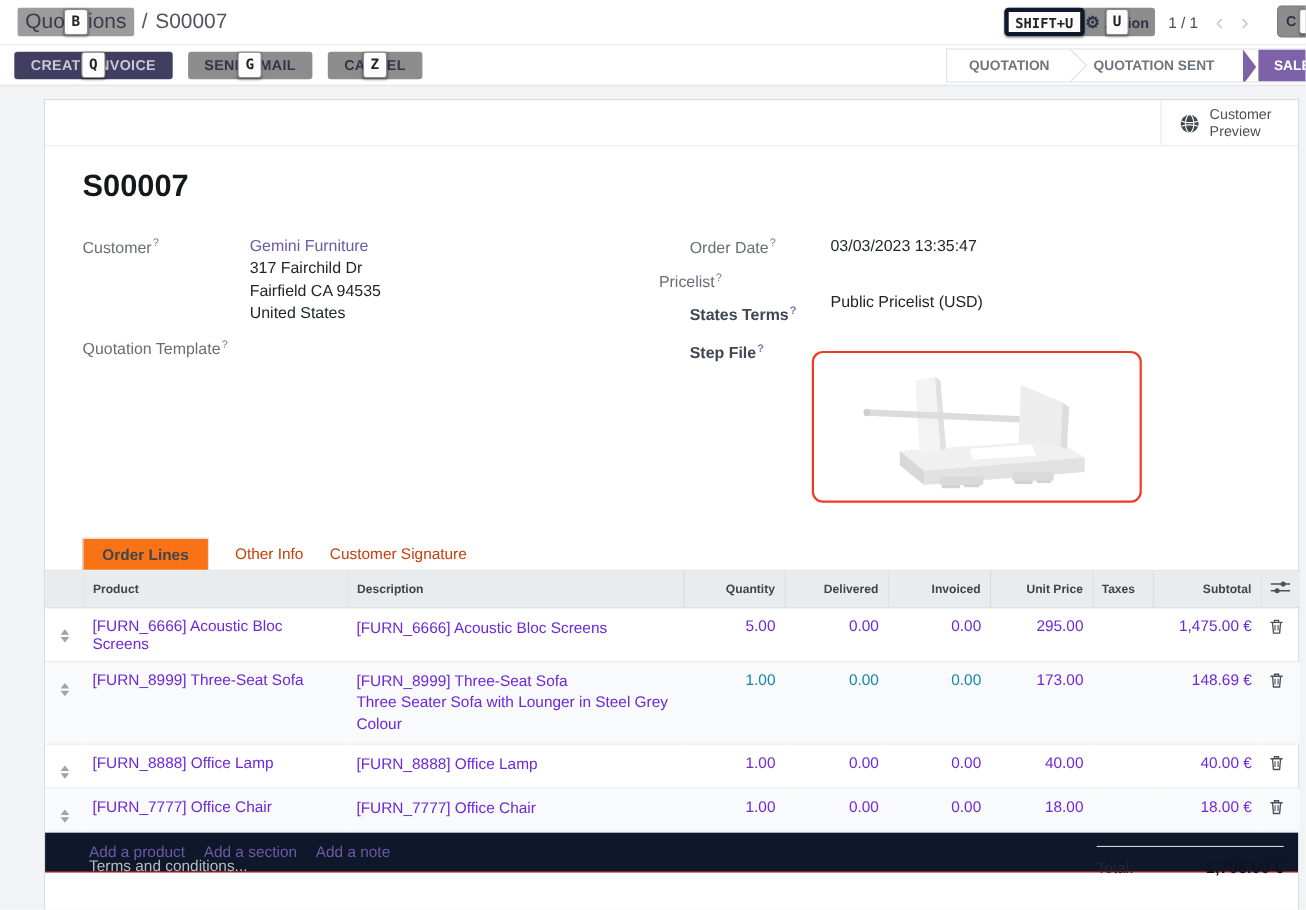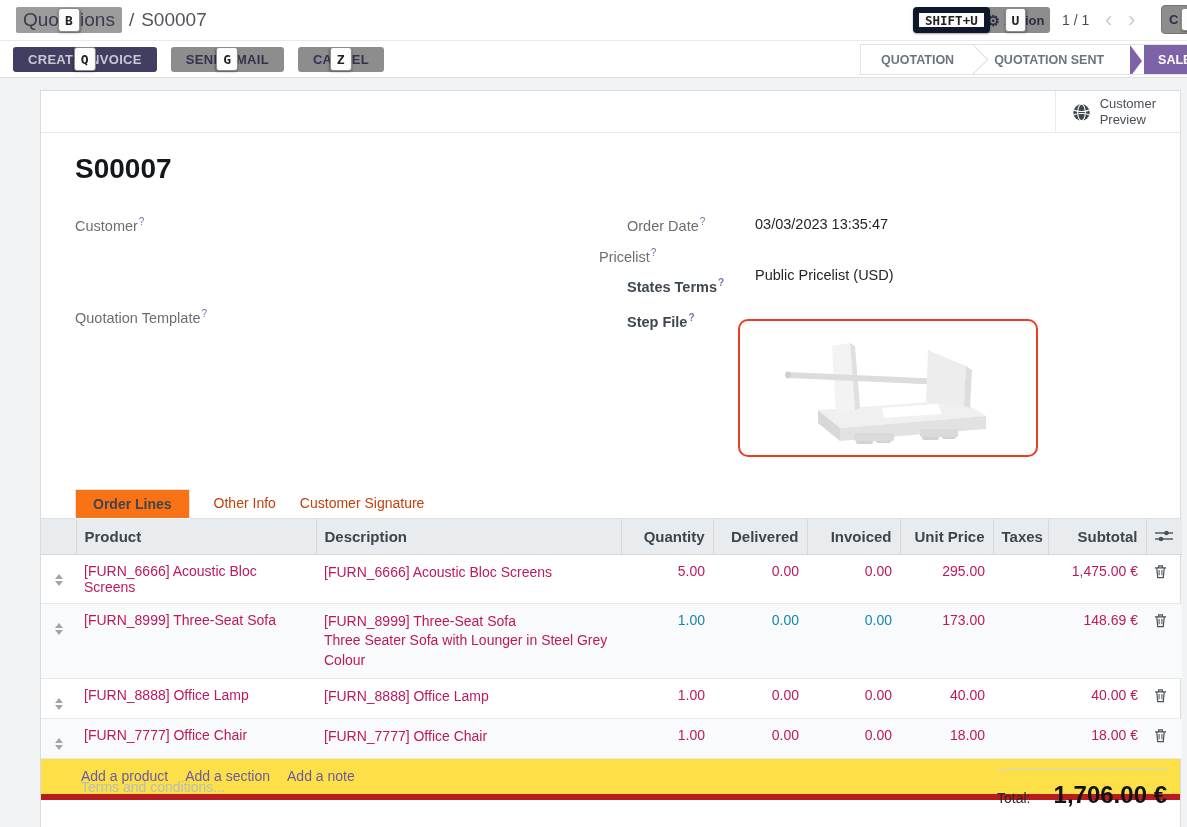--- a/index.html
+++ b/index.html
@@ -17,21 +17,21 @@
     font-family:"DejaVu Sans Mono", monospace; font-weight:bold; font-size:13px;
     display:flex; align-items:center; justify-content:center; z-index:6; padding:2px 6px;
   }
   .kb-hint.center { left:50%; top:50%; transform:translate(-50%,-50%); height:24px; min-width:21px; }
 
   
   .topbar { position:absolute; top:0; left:0; width:100%; height:40px; background:#fff; }
   .breadcrumb { position:absolute; left:16px; top:0; height:40px; display:flex; align-items:center; font-size:19px; color:#53535b; }
   .crumb-parent { position:relative; background:#9c9c9c; color:#3b3b4d; padding:2px 7px; border-radius:2px; }
   .crumb-sep { margin:0 7px; }
-  .shiftu-hint { left:913px; top:7px; height:26px; min-width:62px; border:6px solid #0f172a; border-radius:4px; font-size:12.5px; }
+  .shiftu-hint { left:913px; top:7px; height:26px; min-width:62px; border:4px solid #0f172a; border-radius:4px; font-size:12.5px; }
   .action-btn { position:absolute; left:981px; top:7px; width:69px; height:26px; background:#8d8d8d; border-radius:3px;
     color:#2f2f45; font-size:13px; font-weight:bold; display:flex; align-items:center; justify-content:center; gap:4px; }
   .gear { font-size:15px; line-height:1; }
   .pager { position:absolute; left:1062px; top:0; height:40px; display:flex; align-items:center; font-size:14px; color:#4b4b52; }
   .nav-arrow { position:absolute; top:0; height:40px; display:flex; align-items:center; font-size:22px; color:#c9ccd0; }
   .nav-prev { left:1105px; } .nav-next { left:1128px; }
   .trunc-btn { position:absolute; left:1161px; top:5px; width:46px; height:29px; background:#8d8d8d; border:1px solid #767676;
     border-radius:4px; color:#2f2f45; font-weight:bold; font-size:13px; display:flex; align-items:center; padding-left:7px; }
   .trunc-btn .kb-hint { left:19px; top:2px; height:23px; min-width:28px; }
 
@@ -76,47 +76,47 @@
   .tabs { position:absolute; left:0; top:398px; width:100%; height:30px; border-bottom:1px solid #dee2e6;
     display:flex; align-items:flex-end; padding-left:34px; }
   .tab { height:30px; display:flex; align-items:center; font-size:14px; cursor:pointer; }
   .tab.active { padding:0 17px; background:#f97316; border:1px solid #dee2e6; border-bottom:1px solid #fff;
     margin-bottom:-1px; font-weight:600; color:#3f454b; position:relative; z-index:2; }
   .tab.link { margin-left:24px; color:#c2410c; }
 
   
   .lines { position:absolute; left:0; top:428px; width:100%; }
   table { width:100%; border-collapse:collapse; table-layout:fixed; font-size:14px; }
-  thead th { background:#e9ecef; color:#3f454b; font-size:15px; font-weight:bold; padding:9px 8px;
+  thead th { background:#e9ecef; color:#3f454b; font-size:11px; font-weight:bold; padding:9px 8px;
     text-align:left; border-bottom:1px solid #d5d8db; overflow:hidden; }
   thead th + th { border-left:1px solid #d6d9dc; }
   th.num { text-align:right; }
-  tbody td { padding:8px 8px; vertical-align:top; color:#be185d; overflow:hidden; }
+  tbody td { padding:8px 8px; vertical-align:top; color:#6d28d9; overflow:hidden; }
   tbody tr { border-bottom:1px solid #e7eaec; }
   tbody tr:nth-child(even) { background:#f9fafb; }
   td.num { text-align:right; }
   td.edited { color:#1187ae; }
   .cell-desc div { line-height:19.3px; }
   .handle-cell { text-align:center; padding-top:11px; }
   .drag { display:inline-flex; flex-direction:column; align-items:center; cursor:grab; }
   .tri-up { width:0; height:0; border-left:4px solid transparent; border-right:4px solid transparent; border-bottom:5px solid #a0a5aa; margin-bottom:2px; }
   .tri-down { width:0; height:0; border-left:4px solid transparent; border-right:4px solid transparent; border-top:5px solid #a0a5aa; }
   .action-cell { padding-top:9px; cursor:pointer; }
   .opt-th { text-align:center; cursor:pointer; }
 
-  .add-links { display:flex; gap:17px; padding:9px 0 10px 40px; border-bottom:6px solid #b91c1c;
-    font-size:14px; color:#6b5aa4; background:#fde047; }
+  .add-links { display:flex; gap:17px; padding:9px 0 10px 40px; border-bottom:1px solid #b91c1c;
+    font-size:14px; color:#6b5aa4; background:#0f172a; }
   .add-links span { cursor:pointer; }
 
   
   .terms { position:absolute; left:40px; top:688px; font-size:14px; color:#b6bcc1; cursor:text; }
   .total-block { position:absolute; right:13px; top:678px; width:170px; border-top:1px solid #d2d5d8;
     padding-top:11px; display:flex; justify-content:space-between; align-items:baseline; }
   .total-label { font-size:14px; color:#24282c; }
-  .total-value { font-size:24px; font-weight:bold; color:#101418; }
+  .total-value { font-size:15px; font-weight:bold; color:#101418; }
 </style>
 </head>
 <body>
 
 <div class="topbar">
   <div class="breadcrumb">
     <span class="crumb-parent">
       <span>Quotations</span>
       <span class="kb-hint center">B</span>
     </span>
@@ -182,20 +182,28 @@
         <span>Customer</span><br>
         <span>Preview</span>
       </span>
     </div>
   </div>
 
   <div class="title">S00007</div>
 
   <div class="f-label" style="left:34px; top:125px;">
     <span>Customer</span><sup>?</sup>
+  </div>
+  <div class="f-value" style="left:186px; top:125px;">
+    <span class="f-link">Gemini Furniture</span>
+    <div class="addr">
+      <div>317 Fairchild Dr</div>
+      <div>Fairfield CA 94535</div>
+      <div>United States</div>
+    </div>
   </div>
   <div class="f-label" style="left:34px; top:217px;">
     <span>Quotation Template</span><sup>?</sup>
   </div>
   <div class="f-value" style="left:186px; top:217px;"></div>
 
   <div class="f-label" style="left:586px; top:125px;">
     <span>Order Date</span><sup>?</sup>
   </div>
   <div class="f-value" style="left:714px; top:125px;">03/03/2023 13:35:47</div>

